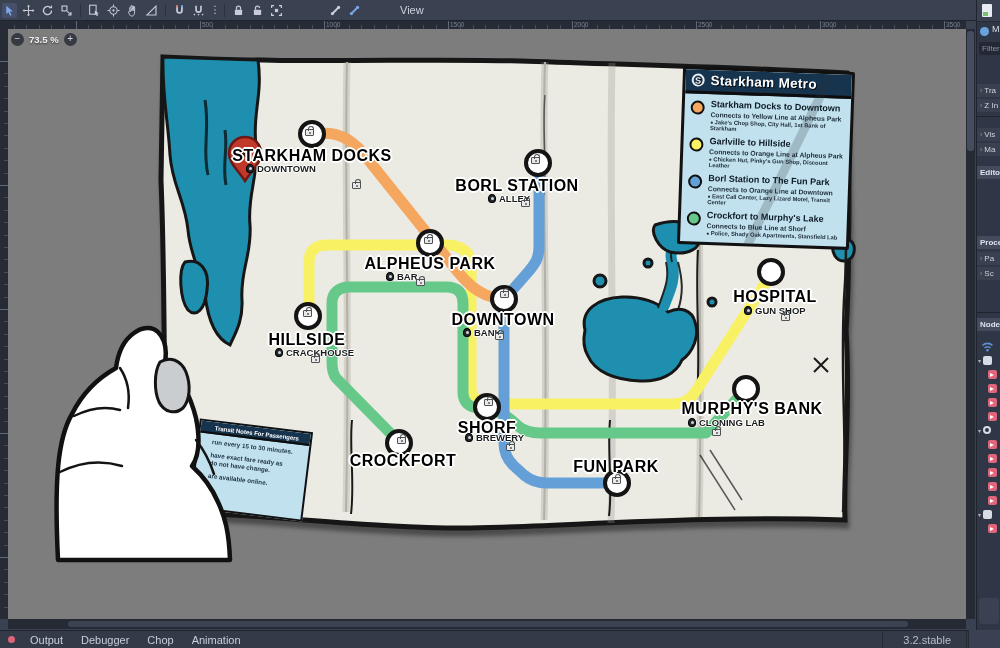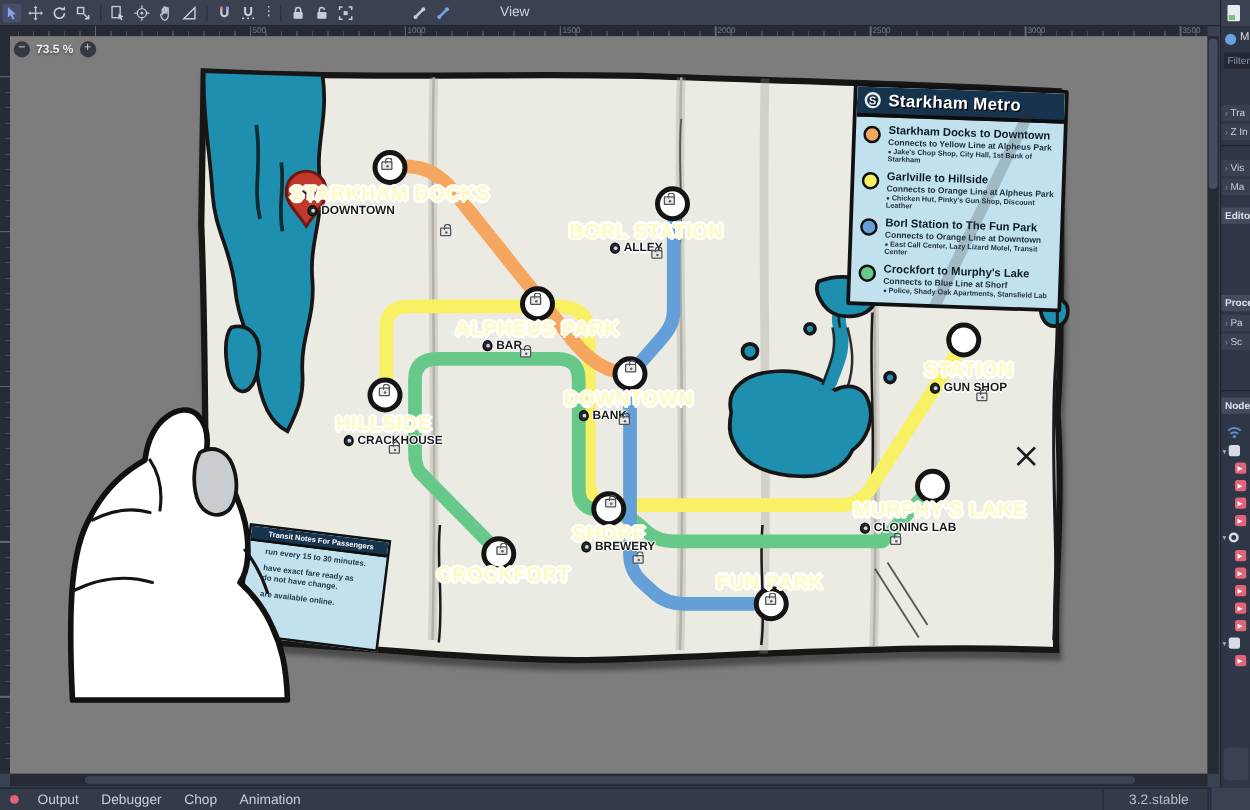--- a/index.html
+++ b/index.html
@@ -73,21 +73,21 @@
   .statusbar{position:absolute;left:0;top:630px;width:1000px;height:18px;background:#333a48;
              border-top:1px solid #20242e;display:flex;align-items:center;font-size:11px;color:#c9cfdb;}
   .statusbar .dot{width:7px;height:7px;border-radius:50%;background:#e0657a;margin:0 6px 0 8px;flex:none;}
   .stab{padding:0 9px;}
   .version{position:absolute;right:49px;color:#b8bec9;font-size:11px;}
   .ssep{position:absolute;top:0;bottom:0;width:1px;background:#262b36;}
   .scorner{position:absolute;right:0;top:630px;width:32px;height:18px;background:#3a4153;border-left:1px solid #262b36;}
 
   
   .st{position:absolute;transform:translateX(-50%);font-size:16px;font-weight:bold;letter-spacing:.5px;
-      color:#fef9c3;white-space:nowrap;z-index:20;
+      color:#000000;white-space:nowrap;z-index:20;
       text-shadow:2px 0 0 #fff,-2px 0 0 #fff,0 2px 0 #fff,0 -2px 0 #fff,1px 1px 0 #fff,-1px -1px 0 #fff,1px -1px 0 #fff,-1px 1px 0 #fff;}
   .st-sub{position:absolute;display:flex;align-items:center;font-size:9.5px;font-weight:bold;color:#181a1c;
       white-space:nowrap;z-index:20;
       text-shadow:1px 0 0 #fff,-1px 0 0 #fff,0 1px 0 #fff,0 -1px 0 #fff;}
   .poi{display:inline-block;width:8px;height:9px;background:#23282c;border:1px solid #000;
        border-radius:50% 50% 45% 45%;margin-right:3px;position:relative;}
   .poi::after{content:"";position:absolute;left:2px;top:2px;width:3px;height:3px;background:#cfd8da;border-radius:50%;}
 
   .lock{position:absolute;width:9px;height:7px;background:#e9e9e9;border:1px solid #4f5254;border-radius:1px;z-index:30;}
   .lock::before{content:"";position:absolute;left:1.5px;top:-4px;width:4px;height:4px;
@@ -303,22 +303,22 @@
         <path stroke="#6d1813" stroke-width="2.5" d="M245,137 C235.5,137 229,144.5 229,153.5 C229,163 238,170 245,181 C252,170 261,163 261,153.5 C261,144.5 254.5,137 245,137 Z" fill="#c0392b"></path>
         <circle cx="245" cy="153" r="5" fill="#38100d"></circle>
       </g>
     </svg>
 
     <div class="st" style="left:304px;top:118px">STARKHAM DOCKS</div>
     <div class="st" style="left:509px;top:148px">BORL STATION</div>
     <div class="st" style="left:422px;top:226px">ALPHEUS PARK</div>
     <div class="st" style="left:299px;top:302px">HILLSIDE</div>
     <div class="st" style="left:495px;top:282px">DOWNTOWN</div>
-    <div class="st" style="left:767px;top:259px">STATION</div>
-    <div class="st" style="left:744px;top:371px">MURPHY'S LAKE</div>
+    <div class="st" style="left:767px;top:259px">HOSPITAL</div>
+    <div class="st" style="left:744px;top:371px">MURPHY'S BANK</div>
     <div class="st" style="left:479px;top:390px">SHORF</div>
     <div class="st" style="left:395px;top:423px">CROCKFORT</div>
     <div class="st" style="left:608px;top:429px">FUN PARK</div>
 
     <div class="st-sub" style="left:238px;top:134px">
         <span class="poi"></span>
         <span>DOWNTOWN</span>
       </div>
     <div class="st-sub" style="left:480px;top:164px">
         <span class="poi"></span>

